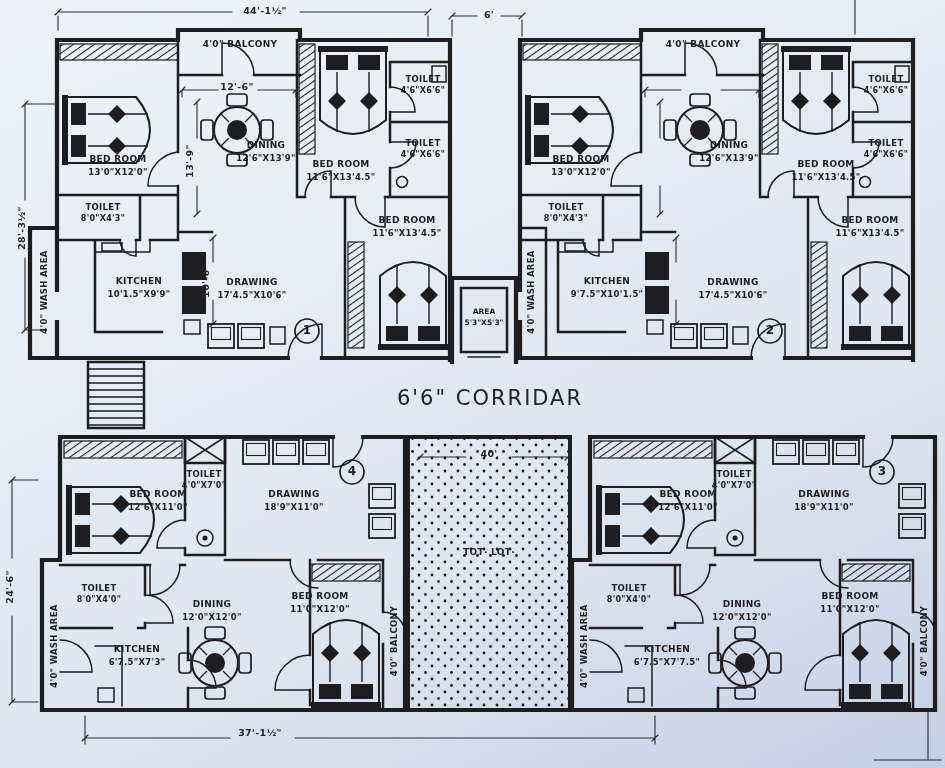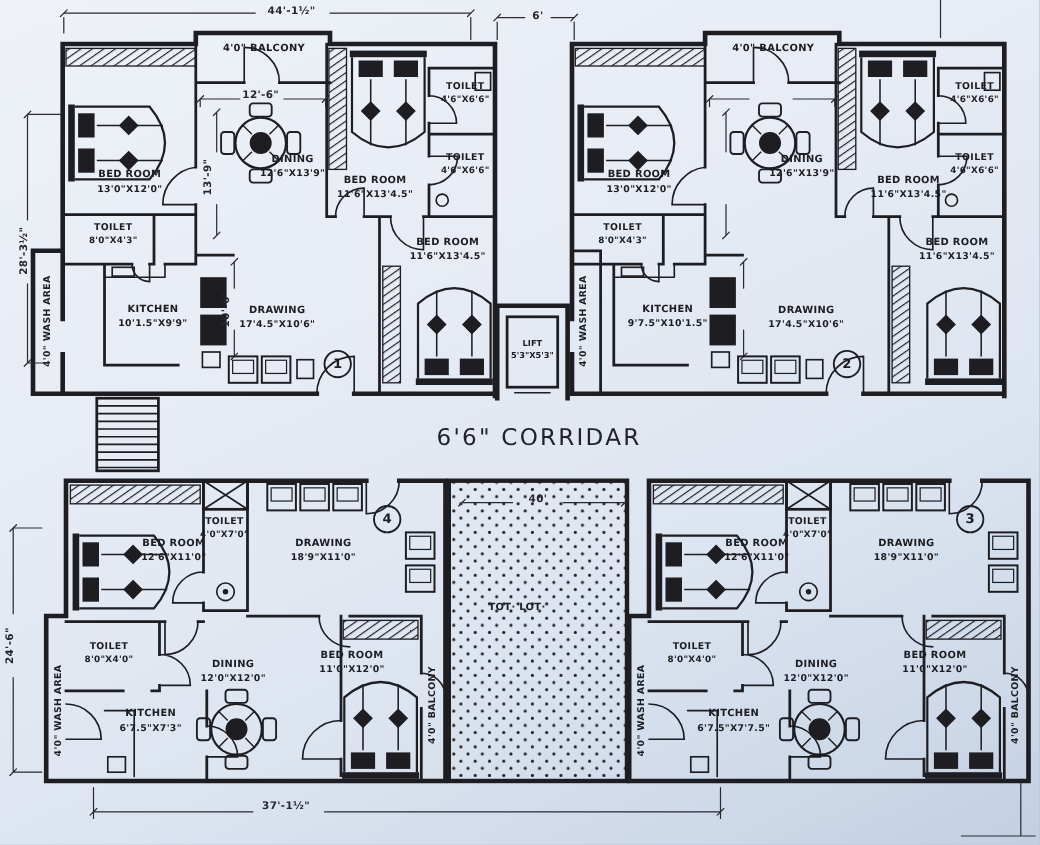--- a/index.html
+++ b/index.html
@@ -172,35 +172,35 @@
 <div class="lbl" style="left:826px;top:171px"><span>BED ROOM</span><span class="s2">11'6"X13'4.5"</span></div>
 <div class="lbl sm" style="left:886px;top:85px"><span>TOILET</span><span class="s2">4'6"X6'6"</span></div>
 <div class="lbl sm" style="left:886px;top:149px"><span>TOILET</span><span class="s2">4'6"X6'6"</span></div>
 <div class="lbl" style="left:870px;top:227px"><span>BED ROOM</span><span class="s2">11'6"X13'4.5"</span></div>
 <div class="lbl sm" style="left:566px;top:213px"><span>TOILET</span><span class="s2">8'0"X4'3"</span></div>
 <div class="lbl" style="left:607px;top:288px"><span>KITCHEN</span><span class="s2">9'7.5"X10'1.5"</span></div>
 <div class="lbl sm v" style="left:531px;top:292px"><span>4'0" WASH AREA</span></div>
 <div class="lbl" style="left:733px;top:289px"><span>DRAWING</span><span class="s2">17'4.5"X10'6"</span></div>
 <div class="lbl num" style="left:770px;top:331px"><span>2</span></div>
 
-<div class="lbl lift" style="left:484px;top:318px"><span>LIFT</span><span class="s2">5'3"X5'3"</span></div>
+<div class="lbl lift" style="left:484px;top:318px"><span>AREA</span><span class="s2">5'3"X5'3"</span></div>
 <div class="lbl big" style="left:490px;top:398px"><span>6'6" CORRIDAR</span></div>
 
 <div class="lbl" style="left:158px;top:501px"><span>BED ROOM</span><span class="s2">12'6"X11'0"</span></div>
 <div class="lbl sm" style="left:204px;top:480px"><span>TOILET</span><span class="s2">4'0"X7'0"</span></div>
 <div class="lbl" style="left:294px;top:501px"><span>DRAWING</span><span class="s2">18'9"X11'0"</span></div>
 <div class="lbl sm" style="left:99px;top:594px"><span>TOILET</span><span class="s2">8'0"X4'0"</span></div>
 <div class="lbl" style="left:212px;top:611px"><span>DINING</span><span class="s2">12'0"X12'0"</span></div>
 <div class="lbl" style="left:137px;top:656px"><span>KITCHEN</span><span class="s2">6'7.5"X7'3"</span></div>
 <div class="lbl" style="left:320px;top:603px"><span>BED ROOM</span><span class="s2">11'0"X12'0"</span></div>
 <div class="lbl sm v" style="left:54px;top:646px"><span>4'0" WASH AREA</span></div>
 <div class="lbl sm v" style="left:394px;top:641px"><span>4'0" BALCONY</span></div>
 <div class="lbl num" style="left:352px;top:472px"><span>4</span></div>
 
-<div class="lbl" style="left:470px;top:553px"><span>TOT· LOT·</span></div>
+<div class="lbl" style="left:489px;top:553px"><span>TOT· LOT·</span></div>
 
 <div class="lbl" style="left:688px;top:501px"><span>BED ROOM</span><span class="s2">12'6"X11'0"</span></div>
 <div class="lbl sm" style="left:734px;top:480px"><span>TOILET</span><span class="s2">4'0"X7'0"</span></div>
 <div class="lbl" style="left:824px;top:501px"><span>DRAWING</span><span class="s2">18'9"X11'0"</span></div>
 <div class="lbl sm" style="left:629px;top:594px"><span>TOILET</span><span class="s2">8'0"X4'0"</span></div>
 <div class="lbl" style="left:742px;top:611px"><span>DINING</span><span class="s2">12'0"X12'0"</span></div>
 <div class="lbl" style="left:667px;top:656px"><span>KITCHEN</span><span class="s2">6'7.5"X7'7.5"</span></div>
 <div class="lbl" style="left:850px;top:603px"><span>BED ROOM</span><span class="s2">11'0"X12'0"</span></div>
 <div class="lbl sm v" style="left:584px;top:646px"><span>4'0" WASH AREA</span></div>
 <div class="lbl sm v" style="left:924px;top:641px"><span>4'0" BALCONY</span></div>

